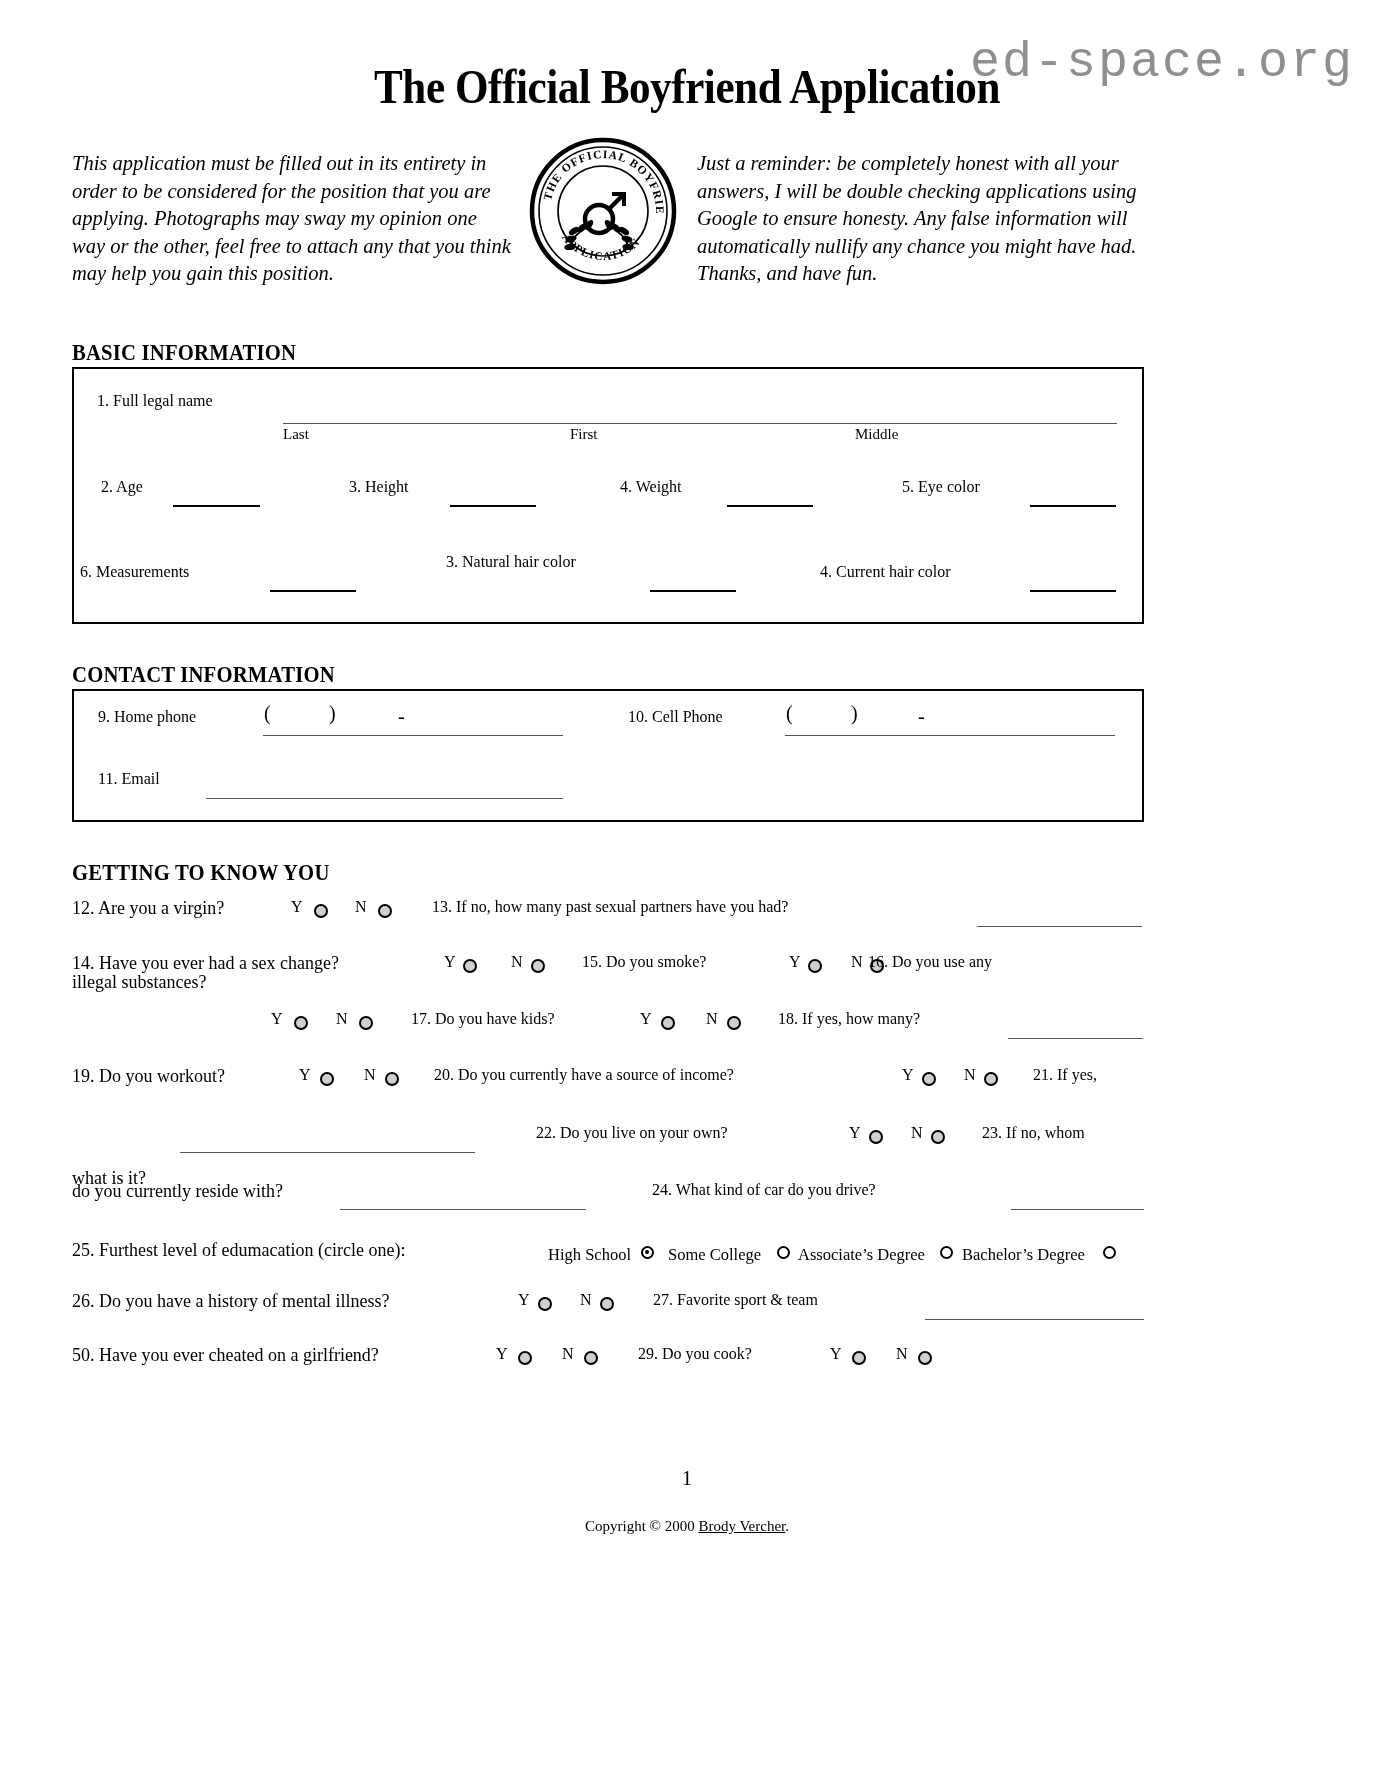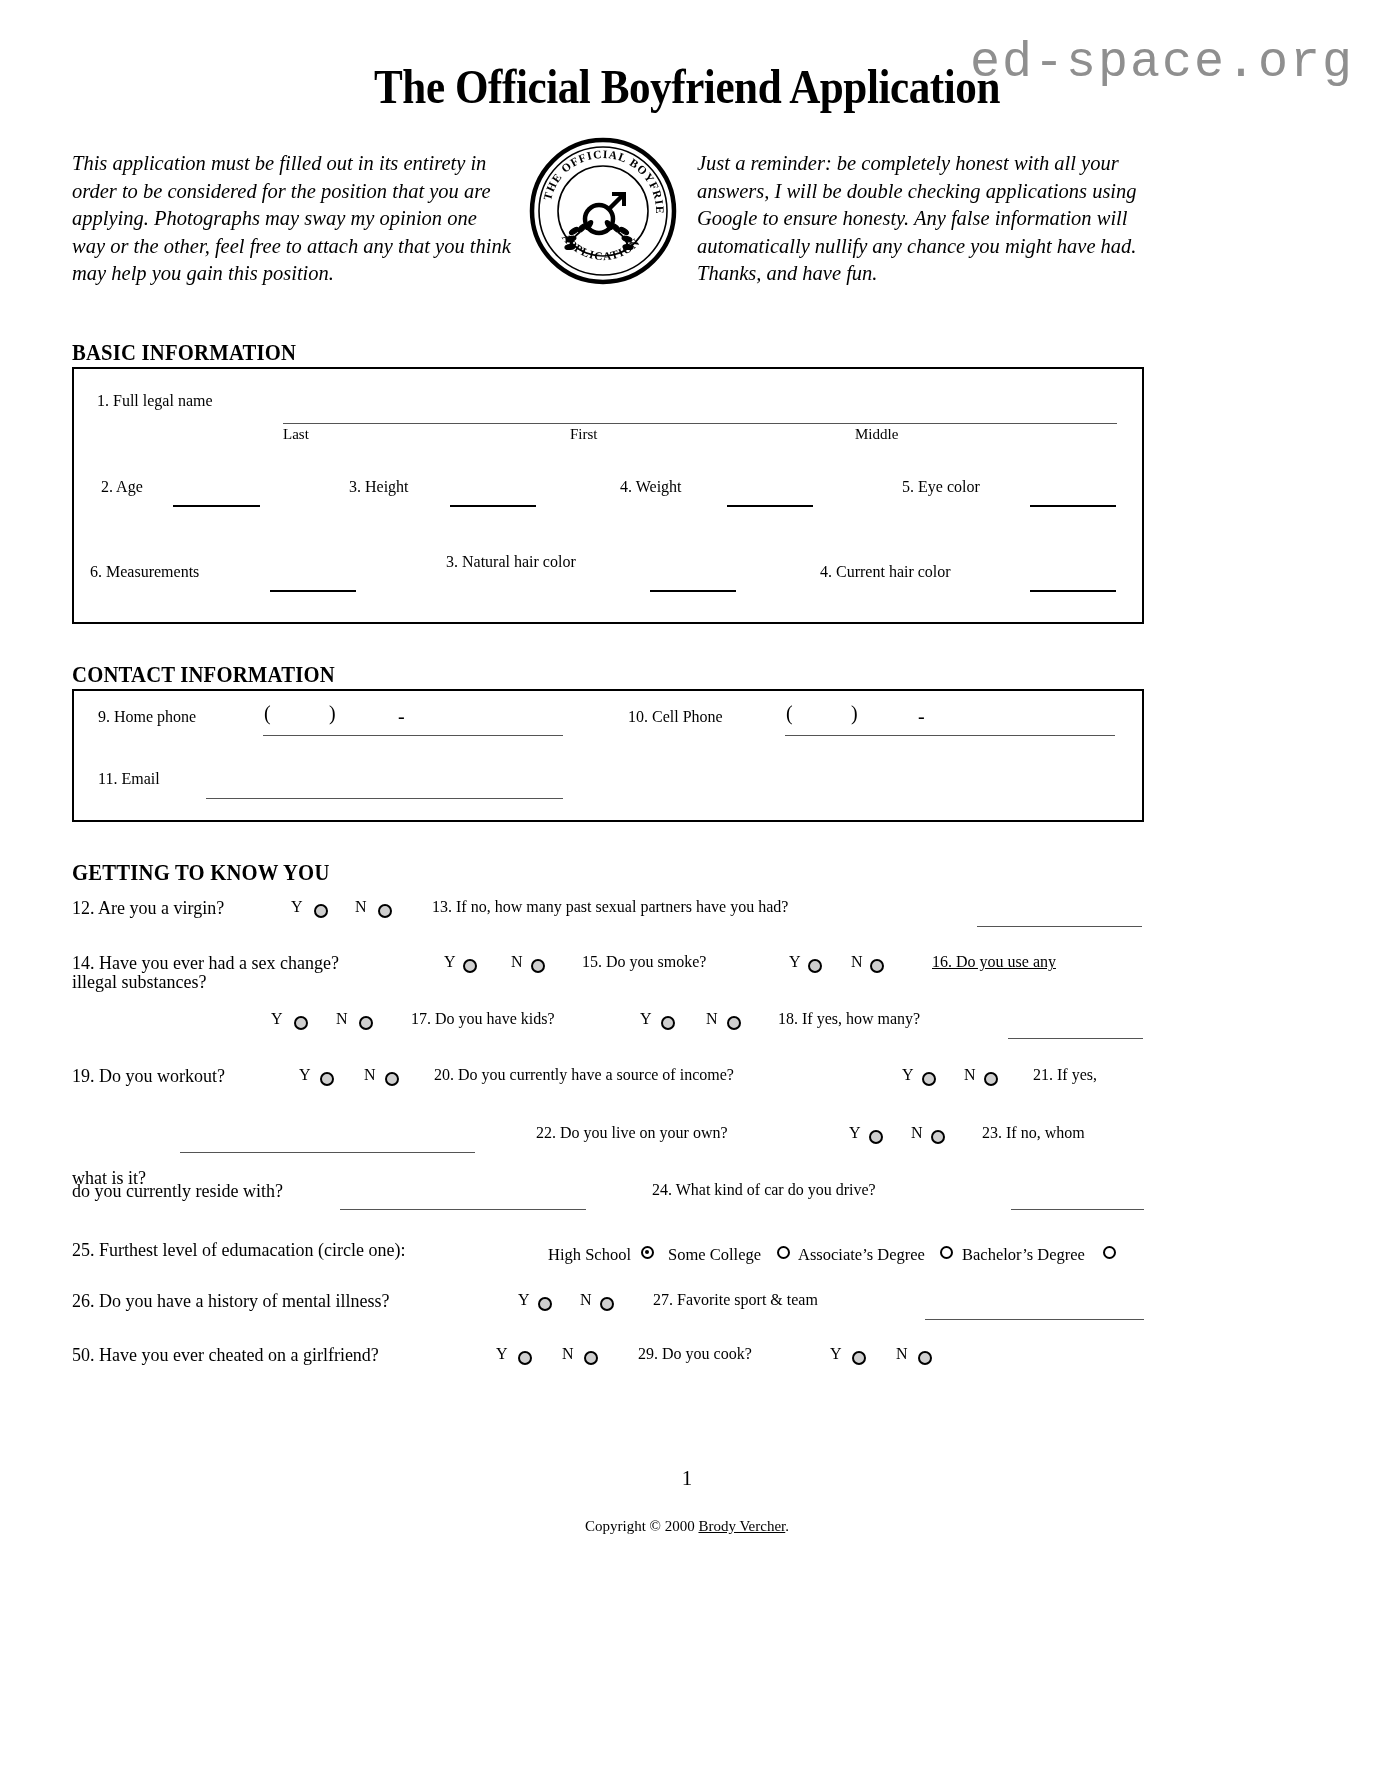--- a/index.html
+++ b/index.html
@@ -199,21 +199,21 @@
 
   <div class="f" style="left:349px; top:478px;">3. Height</div>
   <div class="rule thick" style="left:450px; top:505px; width:86px;"></div>
 
   <div class="f" style="left:620px; top:478px;">4. Weight</div>
   <div class="rule thick" style="left:727px; top:505px; width:86px;"></div>
 
   <div class="f" style="left:902px; top:478px;">5. Eye color</div>
   <div class="rule thick" style="left:1030px; top:505px; width:86px;"></div>
 
-  <div class="f" style="left:90px; top:563px;">6. Measurements</div>
+  <div class="f" style="left:80px; top:563px;">6. Measurements</div>
   <div class="rule thick" style="left:270px; top:590px; width:86px;"></div>
 
   <div class="f" style="left:446px; top:553px;text-align:center;">3. Natural hair color</div>
   <div class="rule thick" style="left:650px; top:590px; width:86px;"></div>
 
   <div class="f" style="left:820px; top:563px;">4. Current hair color</div>
   <div class="rule thick" style="left:1030px; top:590px; width:86px;"></div>
 
   <div class="sec-head" style="left:72px; top:662px;">CONTACT INFORMATION</div>
   <div class="box" style="left:72px; top:689px; width:1072px; height:133px;"></div>
@@ -246,21 +246,21 @@
   <div class="q-line" style="top:953px;">14. Have you ever had a sex change?</div>
   <div class="f" style="left:444px; top:953px;">Y</div>
   <div class="ring" style="left:463px; top:959px;"></div>
   <div class="f" style="left:511px; top:953px;">N</div>
   <div class="ring" style="left:531px; top:959px;"></div>
   <div class="f" style="left:582px; top:953px;">15. Do you smoke?</div>
   <div class="f" style="left:789px; top:953px;">Y</div>
   <div class="ring" style="left:808px; top:959px;"></div>
   <div class="f" style="left:851px; top:953px;">N</div>
   <div class="ring" style="left:870px; top:959px;"></div>
-  <div class="f" style="left:932px; top:953px;text-decoration:underline;">16.  Do you use any</div>
+  <div class="f" style="left:868px; top:953px;">16.  Do you use any</div>
 
   <div class="q-line" style="top:972px;">illegal substances?</div>
   <div class="f" style="left:271px; top:1010px;">Y</div>
   <div class="ring" style="left:294px; top:1016px;"></div>
   <div class="f" style="left:336px; top:1010px;">N</div>
   <div class="ring" style="left:359px; top:1016px;"></div>
   <div class="f" style="left:411px; top:1010px;">17. Do you have kids?</div>
   <div class="f" style="left:640px; top:1010px;">Y</div>
   <div class="ring" style="left:661px; top:1016px;"></div>
   <div class="f" style="left:706px; top:1010px;">N</div>

